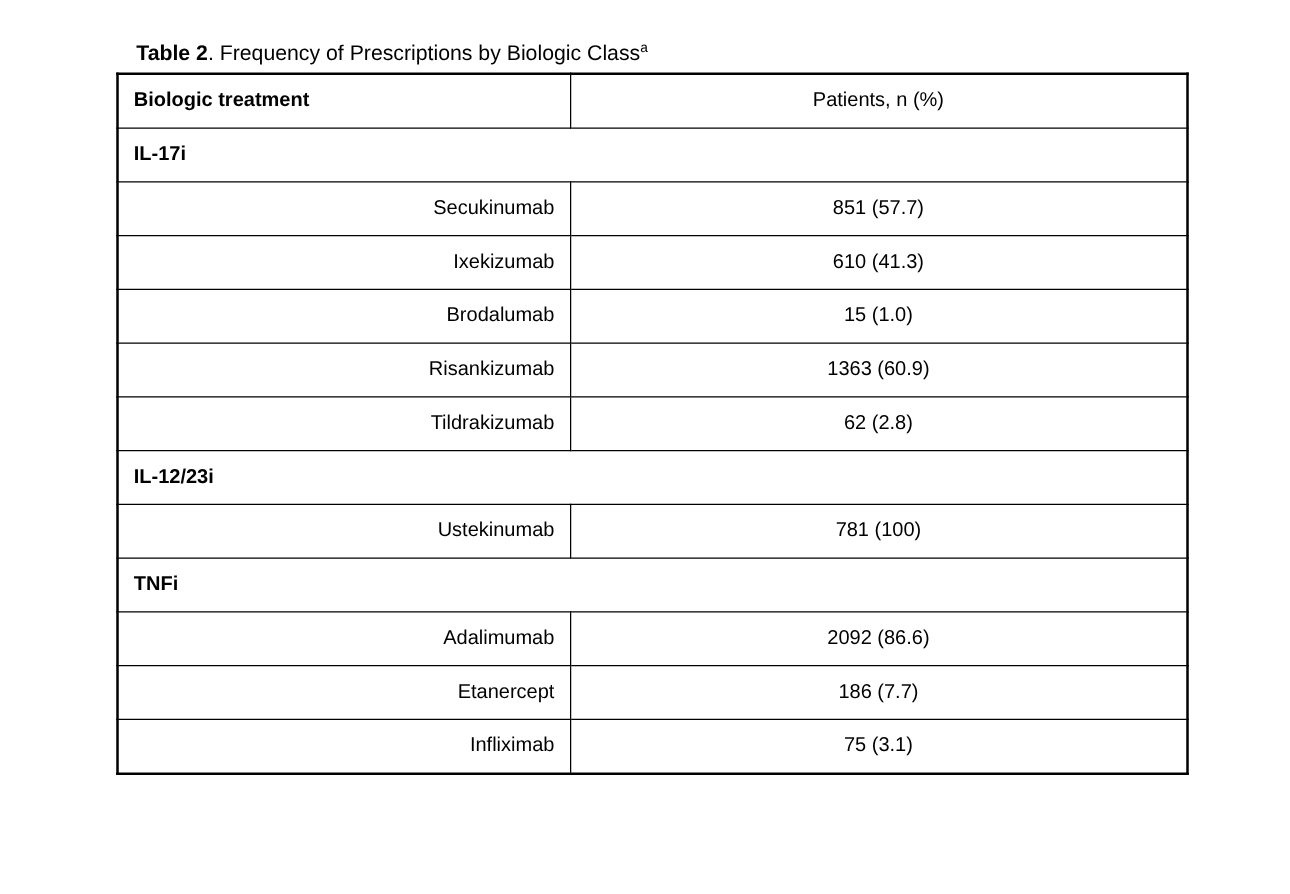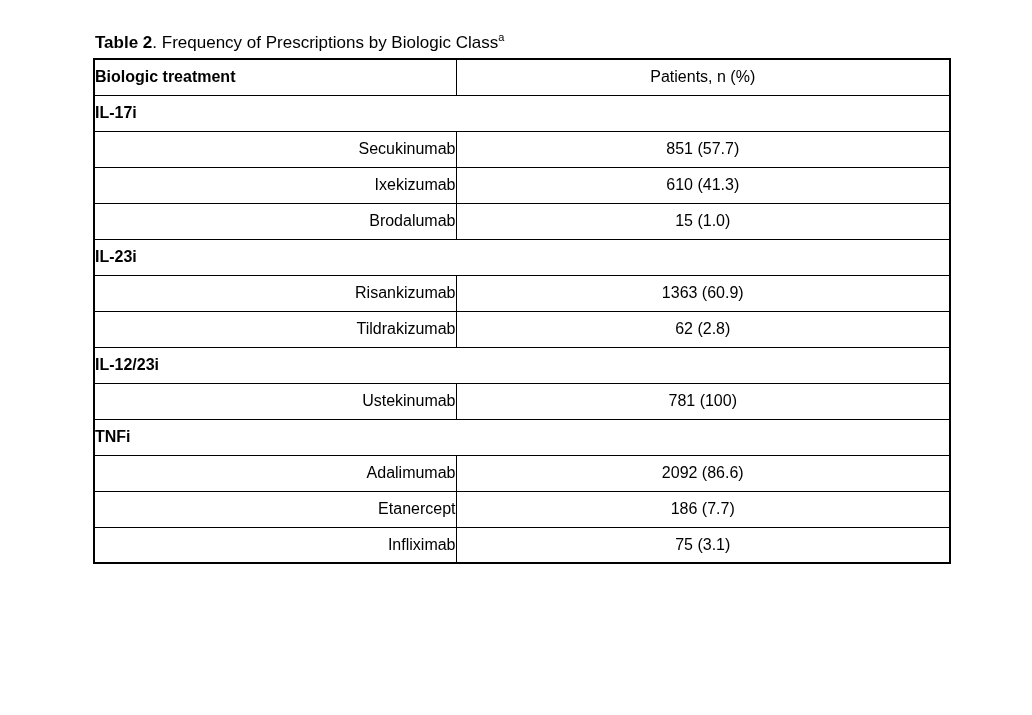--- a/index.html
+++ b/index.html
@@ -13,21 +13,21 @@
   }
   .page {
     position: relative;
     width: 1032px;
     height: 715px;
     background: #ffffff;
     overflow: hidden;
   }
   .table-title {
     position: absolute;
-    left: 95px;
+    left: 109px;
     top: 32px;
     font-size: 17px;
     line-height: 21px;
     color: #000000;
     white-space: nowrap;
   }
   .table-title .title-prefix {
     font-weight: bold;
   }
   .table-title sup {
@@ -44,21 +44,21 @@
     border: 2px solid #000000;
     background: #ffffff;
   }
   table.freq-table col.col-treatment { width: 362px; }
   table.freq-table col.col-patients  { width: 494px; }
   table.freq-table th,
   table.freq-table td {
     border: 1px solid #000000;
     height: 36px;
     font-size: 16px;
-    padding: 0;
+    padding: 12px;
     vertical-align: middle;
     box-sizing: border-box;
   }
   th.treatment-header {
     text-align: left;
     padding-left: 10px;
     font-weight: bold;
   }
   th.patients-header {
     text-align: center;
@@ -108,23 +108,20 @@
         </tr>
         <tr>
           <td class="treatment-cell">Ixekizumab</td>
           <td class="patients-cell">610 (41.3)</td>
         </tr>
         <tr>
           <td class="treatment-cell">Brodalumab</td>
           <td class="patients-cell">15 (1.0)</td>
         </tr>
         <tr>
-          <td colspan="2" class="section-cell">IL-23i</td>
-        </tr>
-        <tr>
           <td class="treatment-cell">Risankizumab</td>
           <td class="patients-cell">1363 (60.9)</td>
         </tr>
         <tr>
           <td class="treatment-cell">Tildrakizumab</td>
           <td class="patients-cell">62 (2.8)</td>
         </tr>
         <tr>
           <td colspan="2" class="section-cell">IL-12/23i</td>
         </tr>

